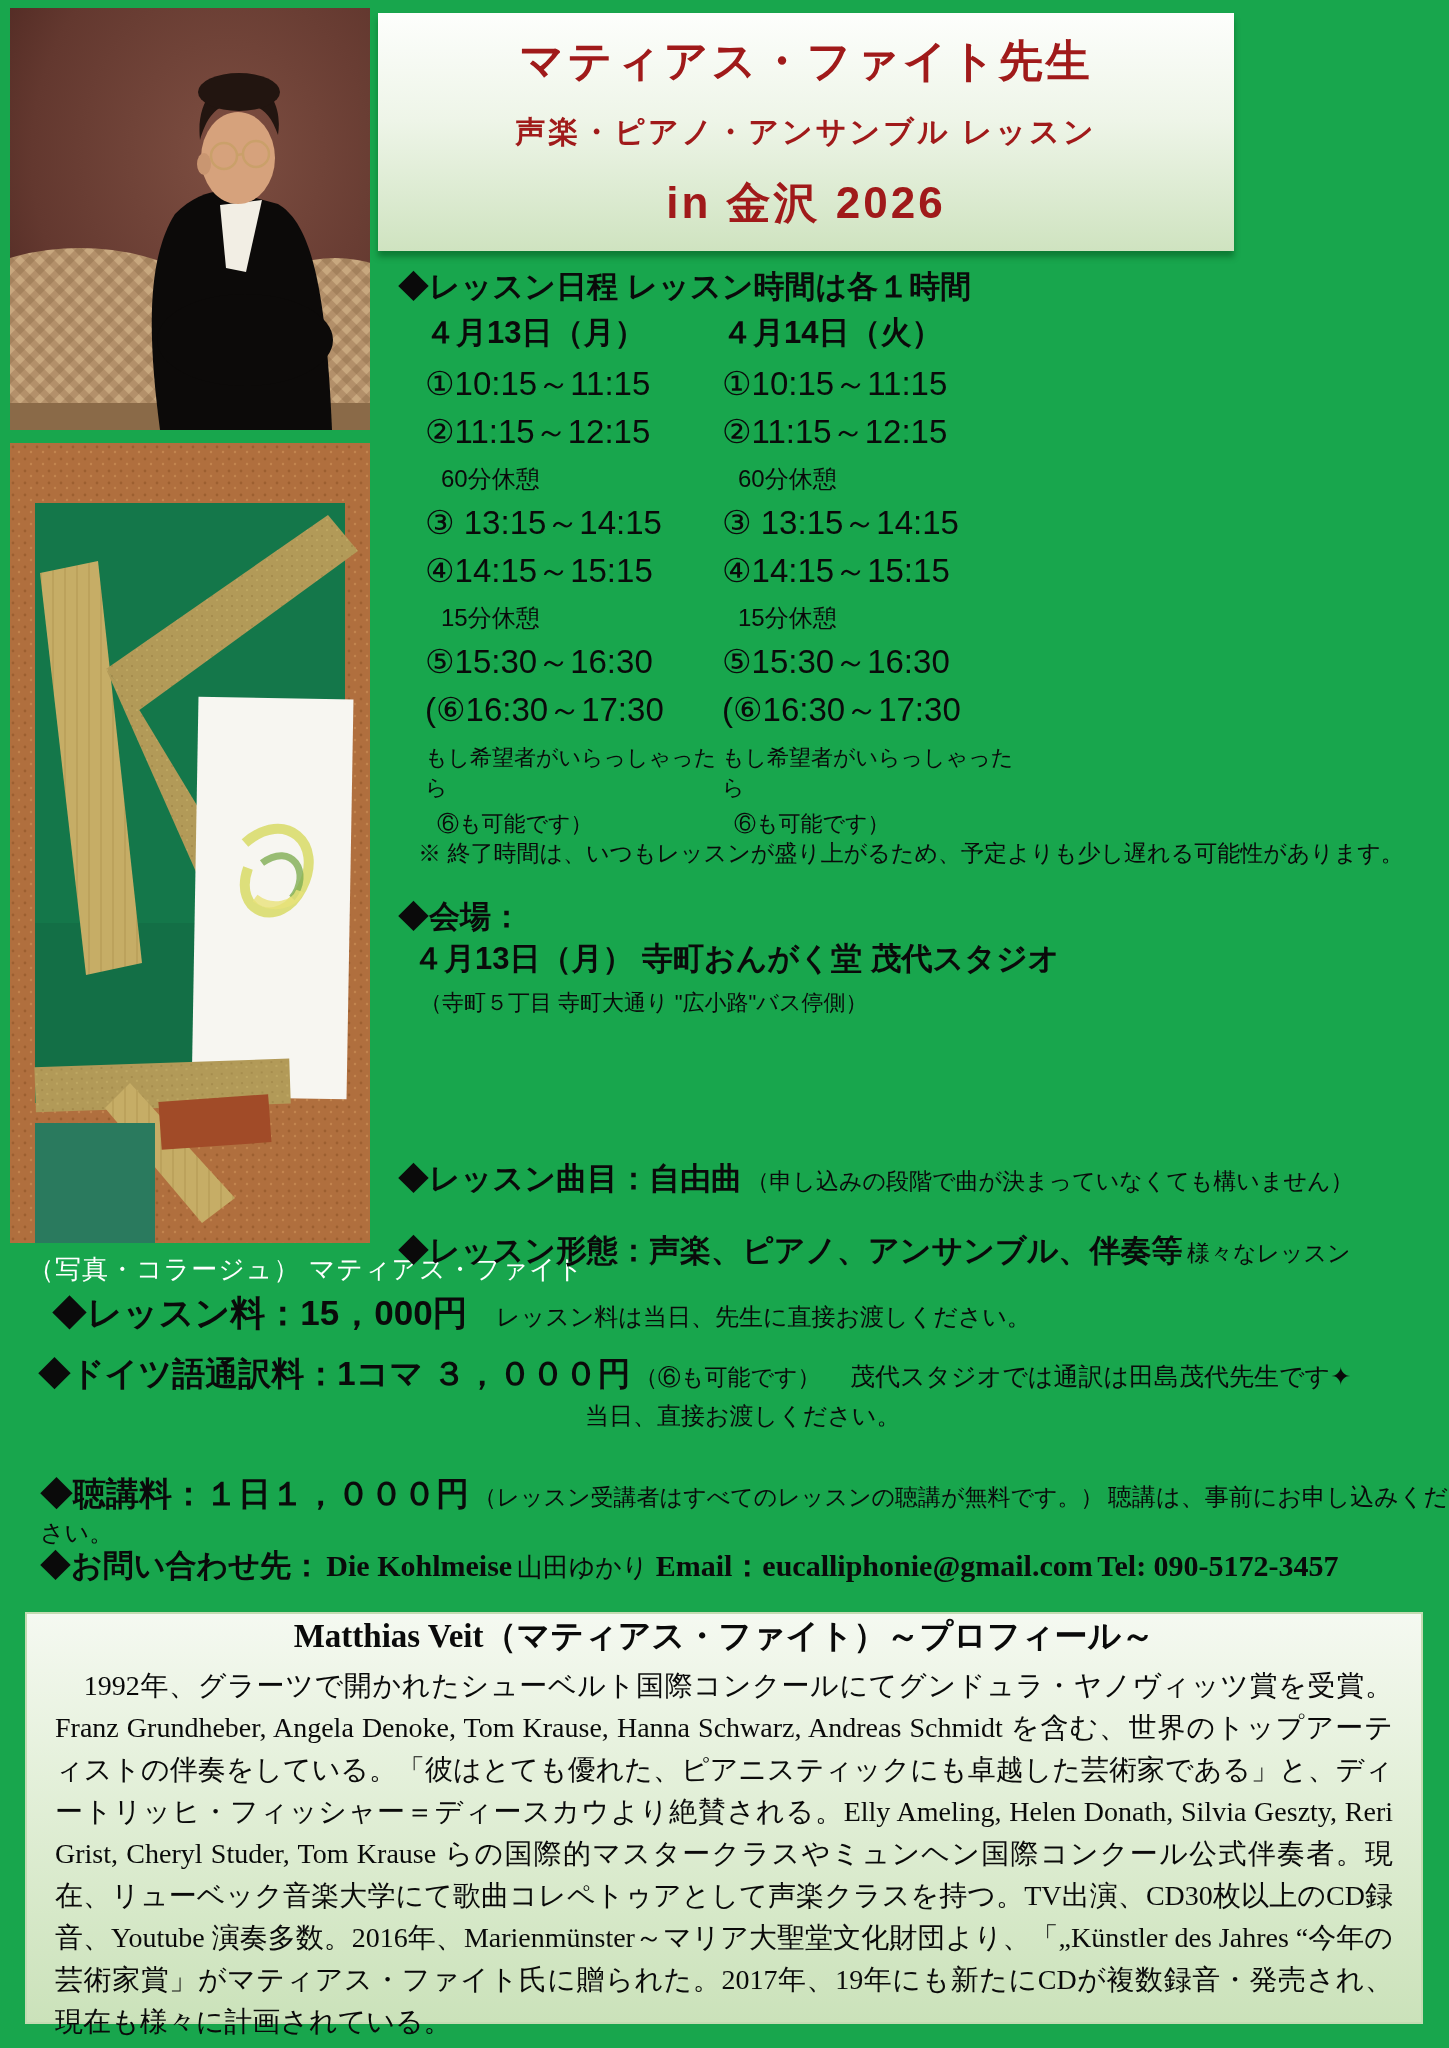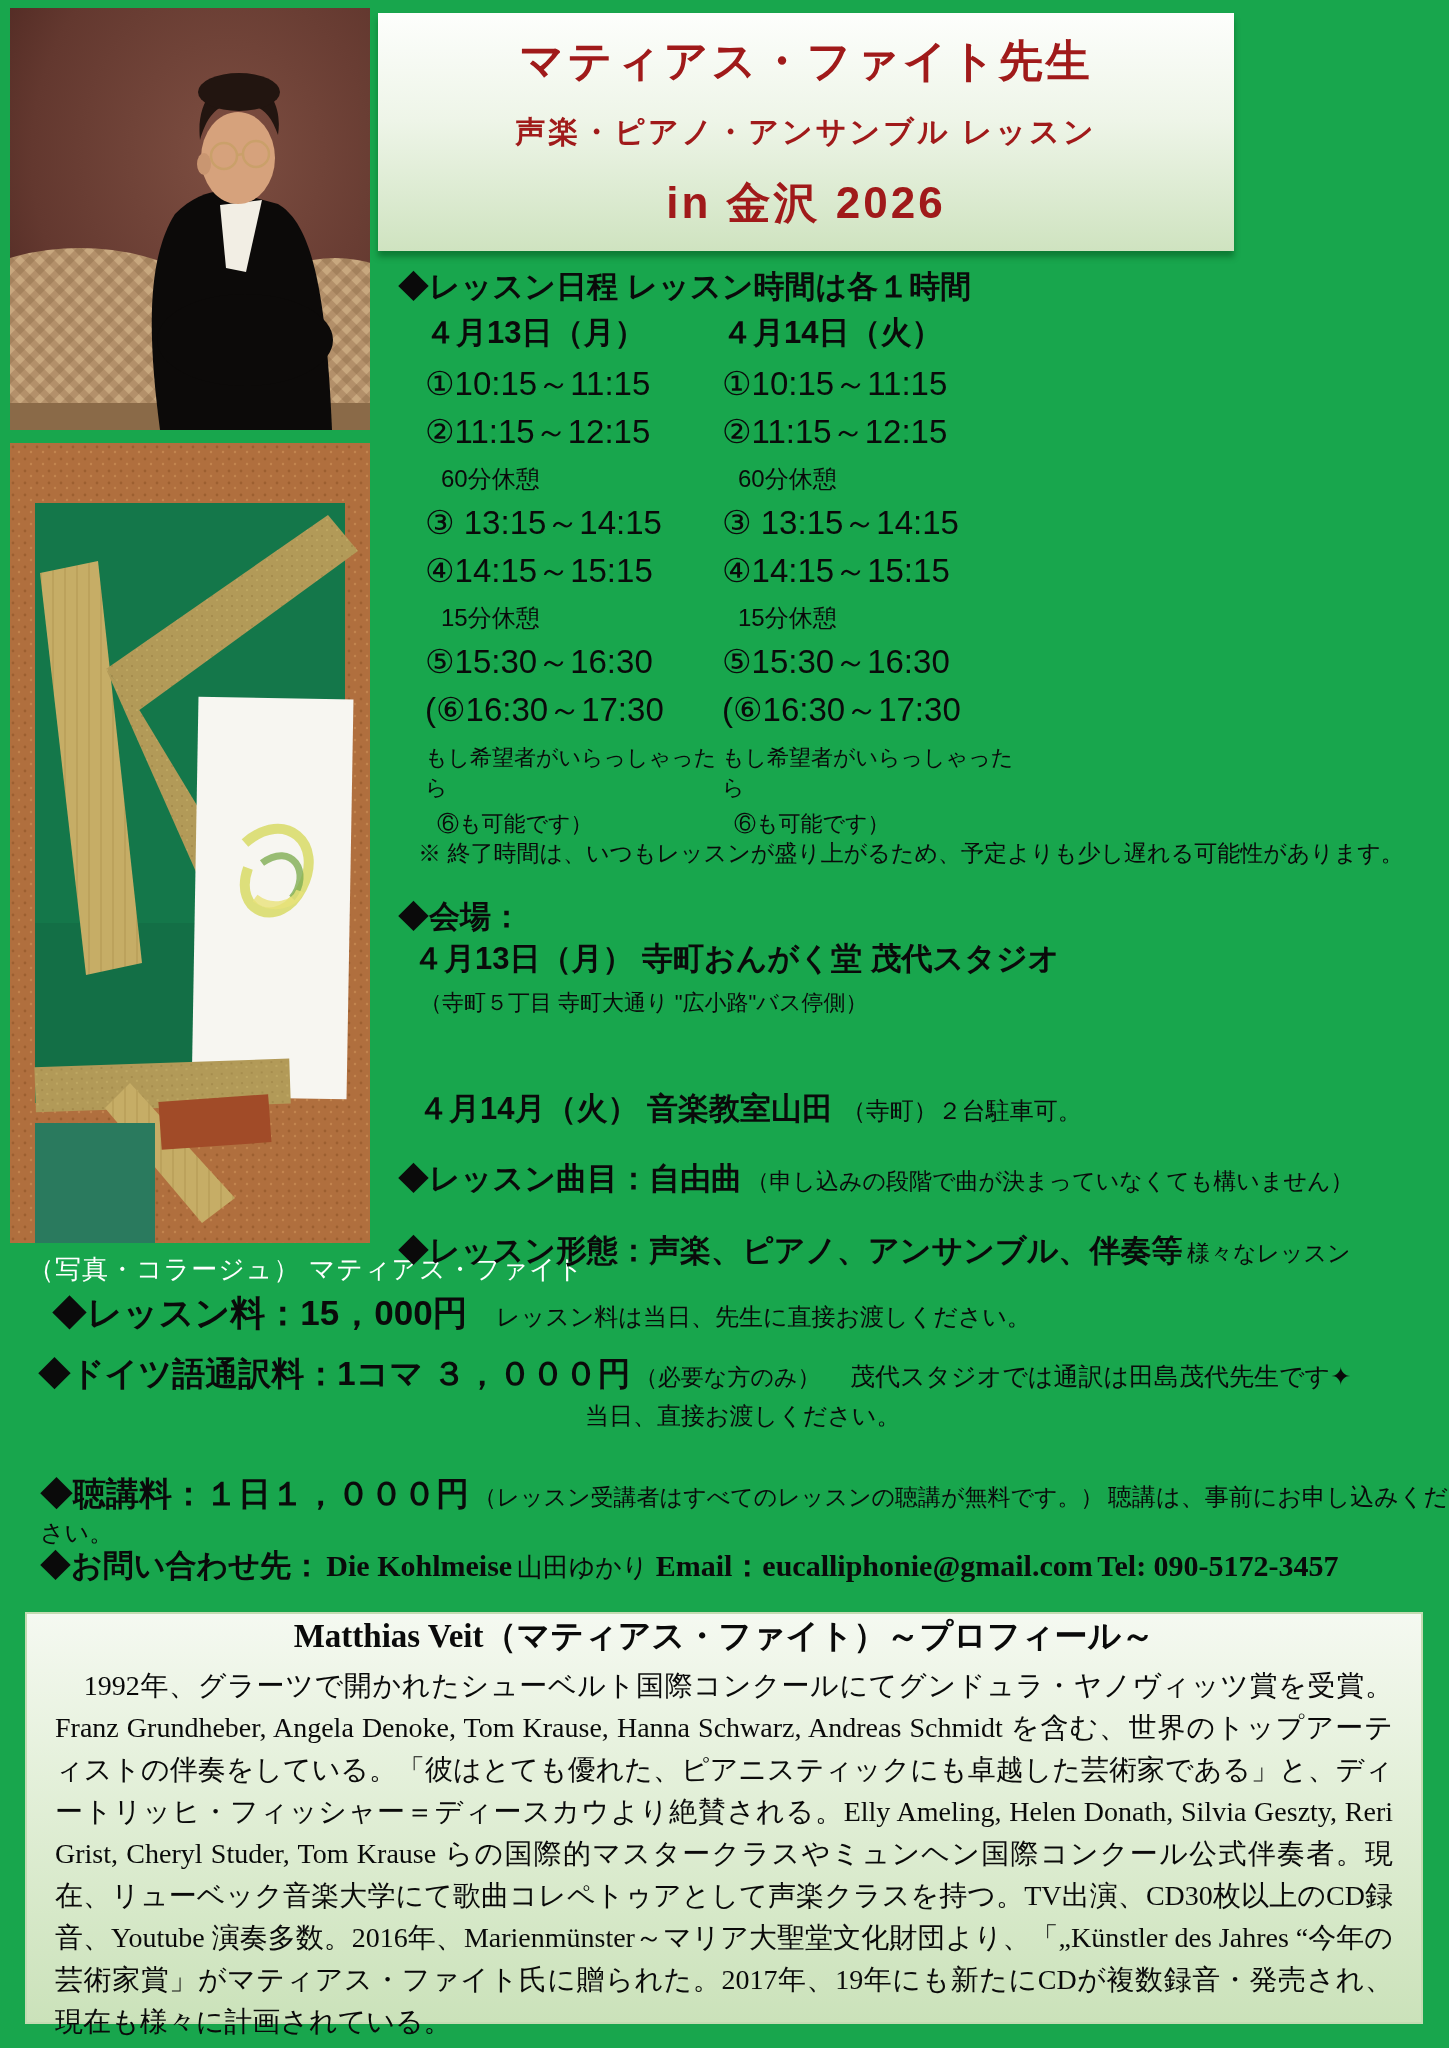--- a/index.html
+++ b/index.html
@@ -181,42 +181,38 @@
     <div class="s-time">(⑥16:30～17:30</div>
     <div class="s-note">もし希望者がいらっしゃったら</div>
     <div class="s-note ind">⑥も可能です）</div>
   </div>
 
   <div class="abs sched-note">※ 終了時間は、いつもレッスンが盛り上がるため、予定よりも少し遅れる可能性があります。</div>
 
   <div class="abs venue-head">◆会場：</div>
   <div class="abs venue-line1">４月13日（月） 寺町おんがく堂 茂代スタジオ</div>
   <div class="abs venue-line2">（寺町５丁目 寺町大通り "広小路"バス停側）</div>
-  <div class="abs venue-line4">
-    <span>４月14月（火） 音楽教室山田</span>
-    <span class="sub">（寺町）２台駐車可。</span>
-  </div>
 
   <div class="abs songs">
     <span class="big">◆レッスン曲目：自由曲</span>
     <span class="paren">（申し込みの段階で曲が決まっていなくても構いません）</span>
   </div>
   <div class="abs format">
     <span class="big">◆レッスン形態：声楽、ピアノ、アンサンブル、伴奏等</span>
     <span class="paren">様々なレッスン</span>
   </div>
 
   <div class="abs fee">
     <span class="main">◆レッスン料：15，000円</span>
     <span class="sub">　レッスン料は当日、先生に直接お渡しください。</span>
   </div>
 
   <div class="abs interp">
     <span class="main">◆ドイツ語通訳料：1コマ ３，０００円</span>
-    <span class="paren">（必要な方のみ）</span>
+    <span class="paren">（⑥も可能です）</span>
     <span class="sub">　茂代スタジオでは通訳は田島茂代先生です✦</span>
   </div>
   <div class="abs interp2">当日、直接お渡しください。</div>
 
   <div class="abs audit">
     <span class="main">◆聴講料：１日１，０００円</span>
     <span class="paren"> （レッスン受講者はすべてのレッスンの聴講が無料です。）</span>
     <span class="sub"> 聴講は、事前にお申し込みください。</span>
   </div>
 

